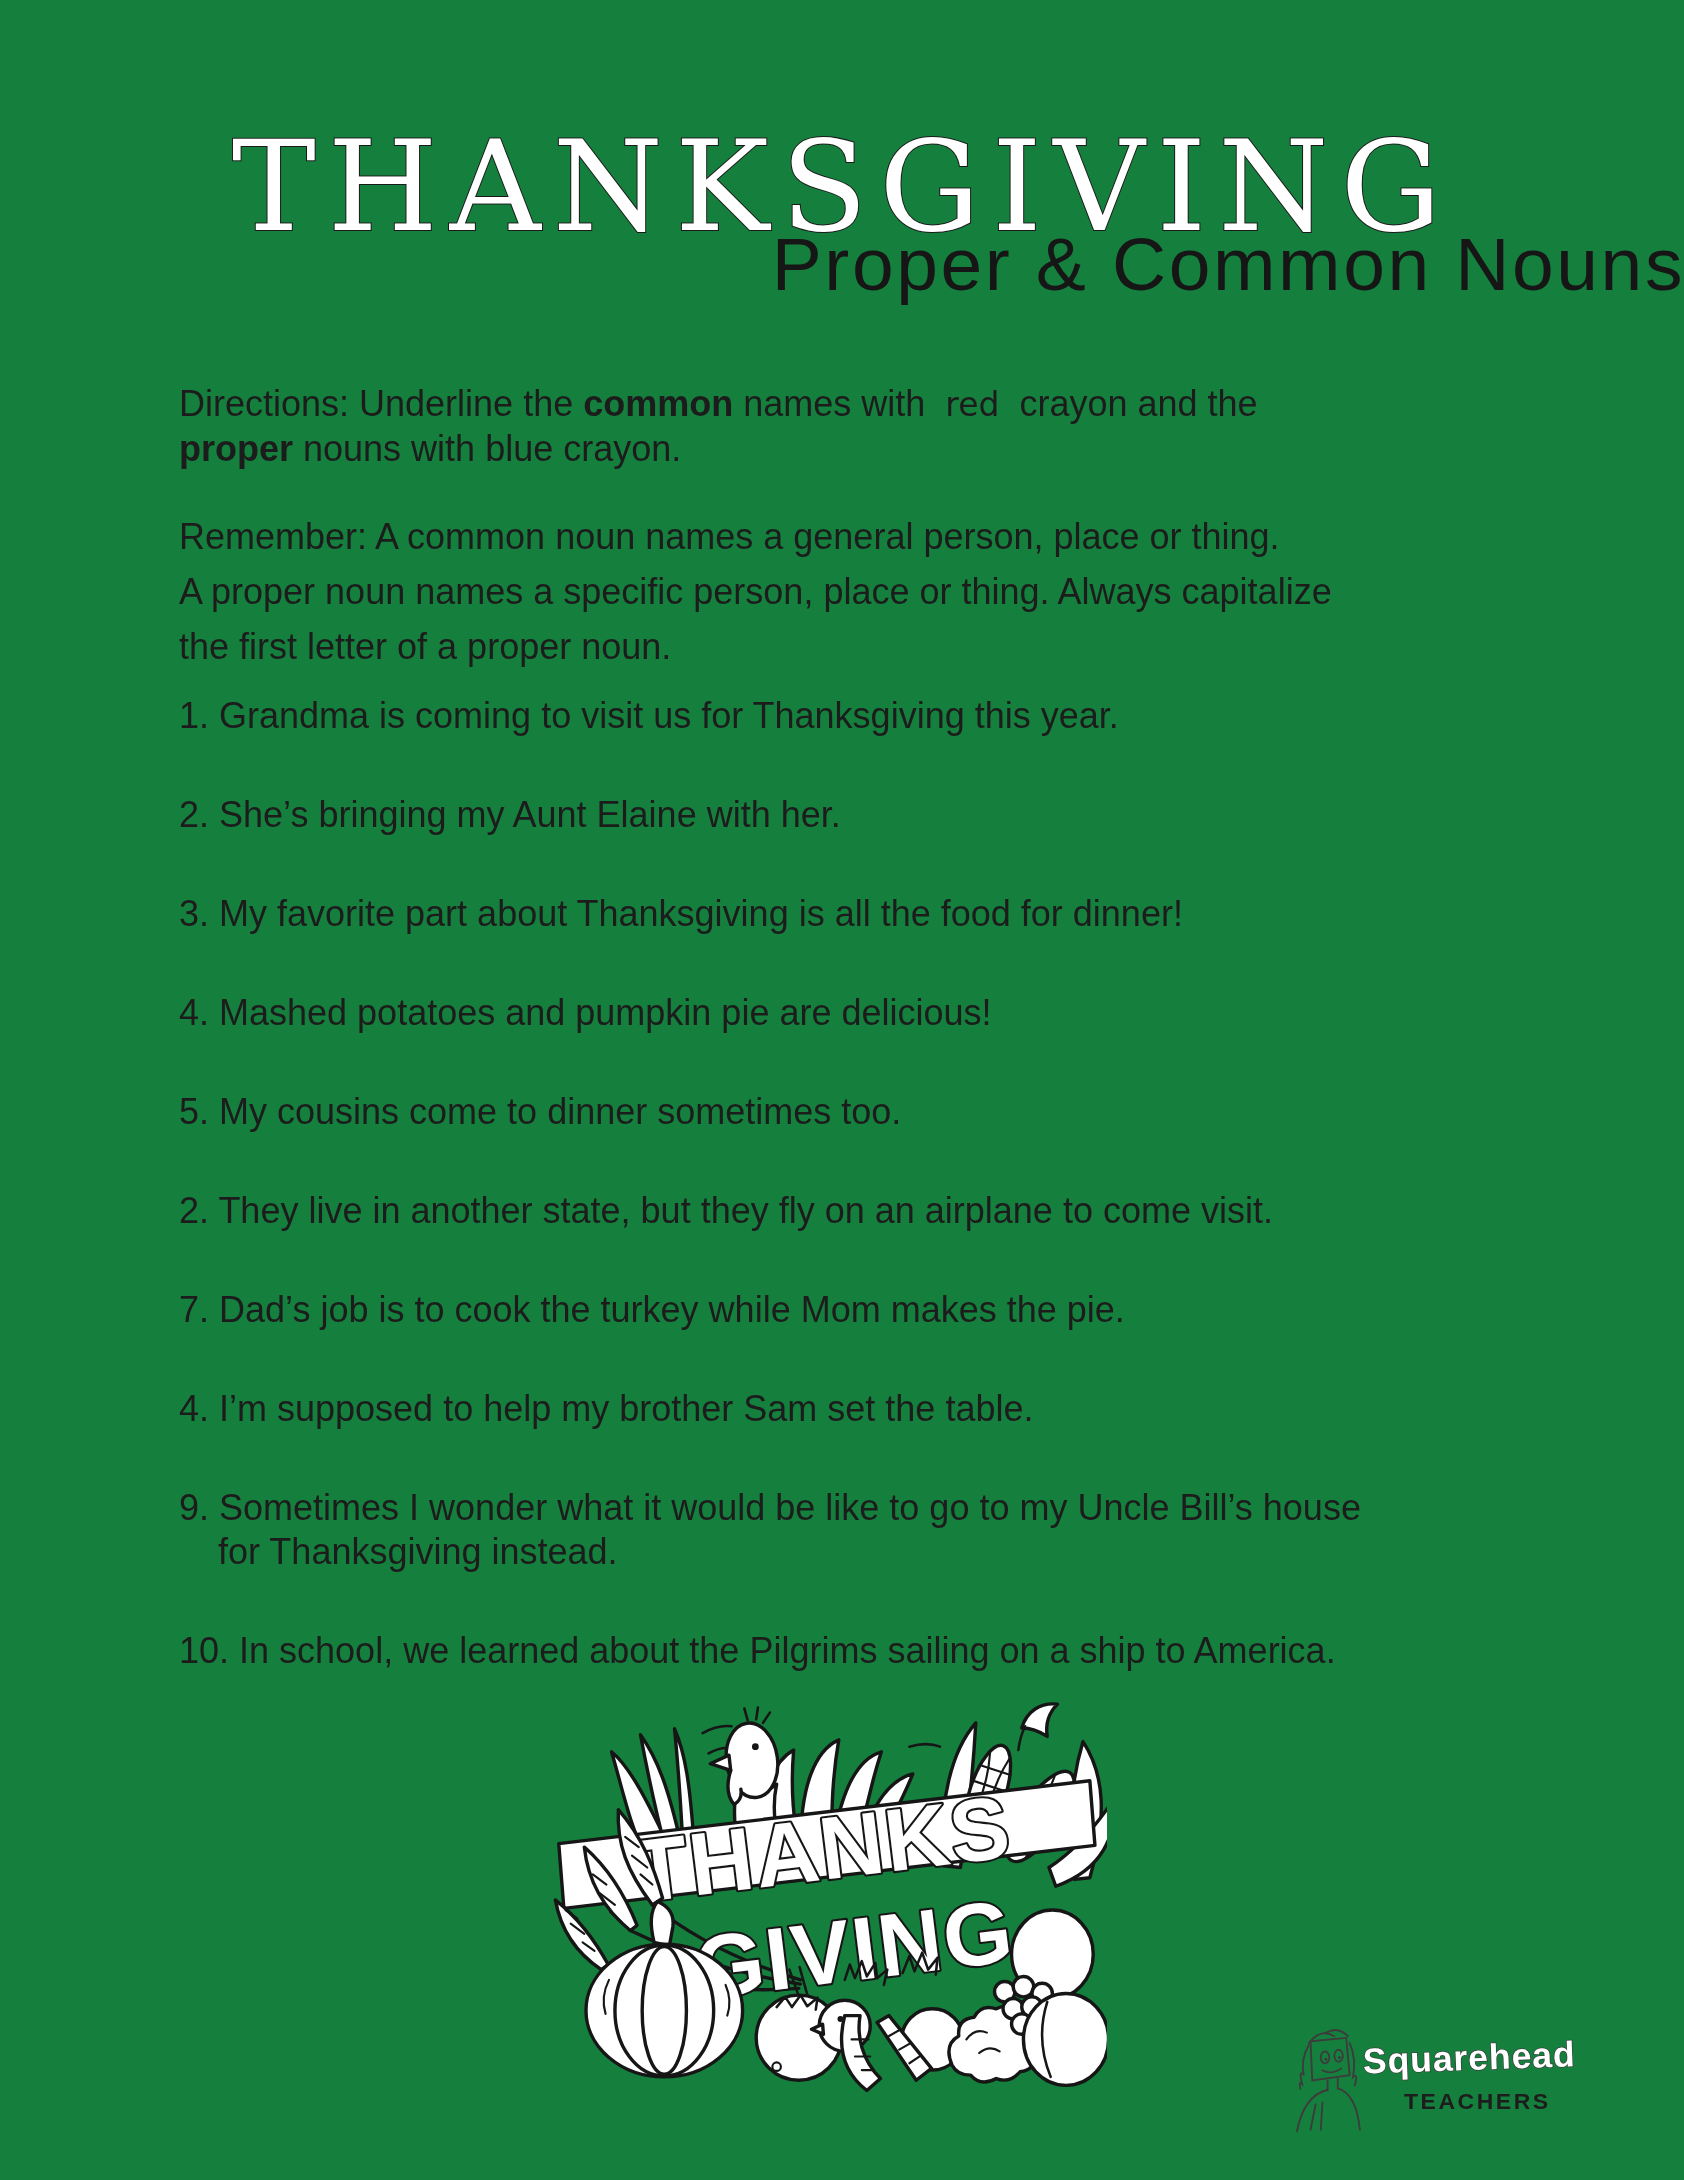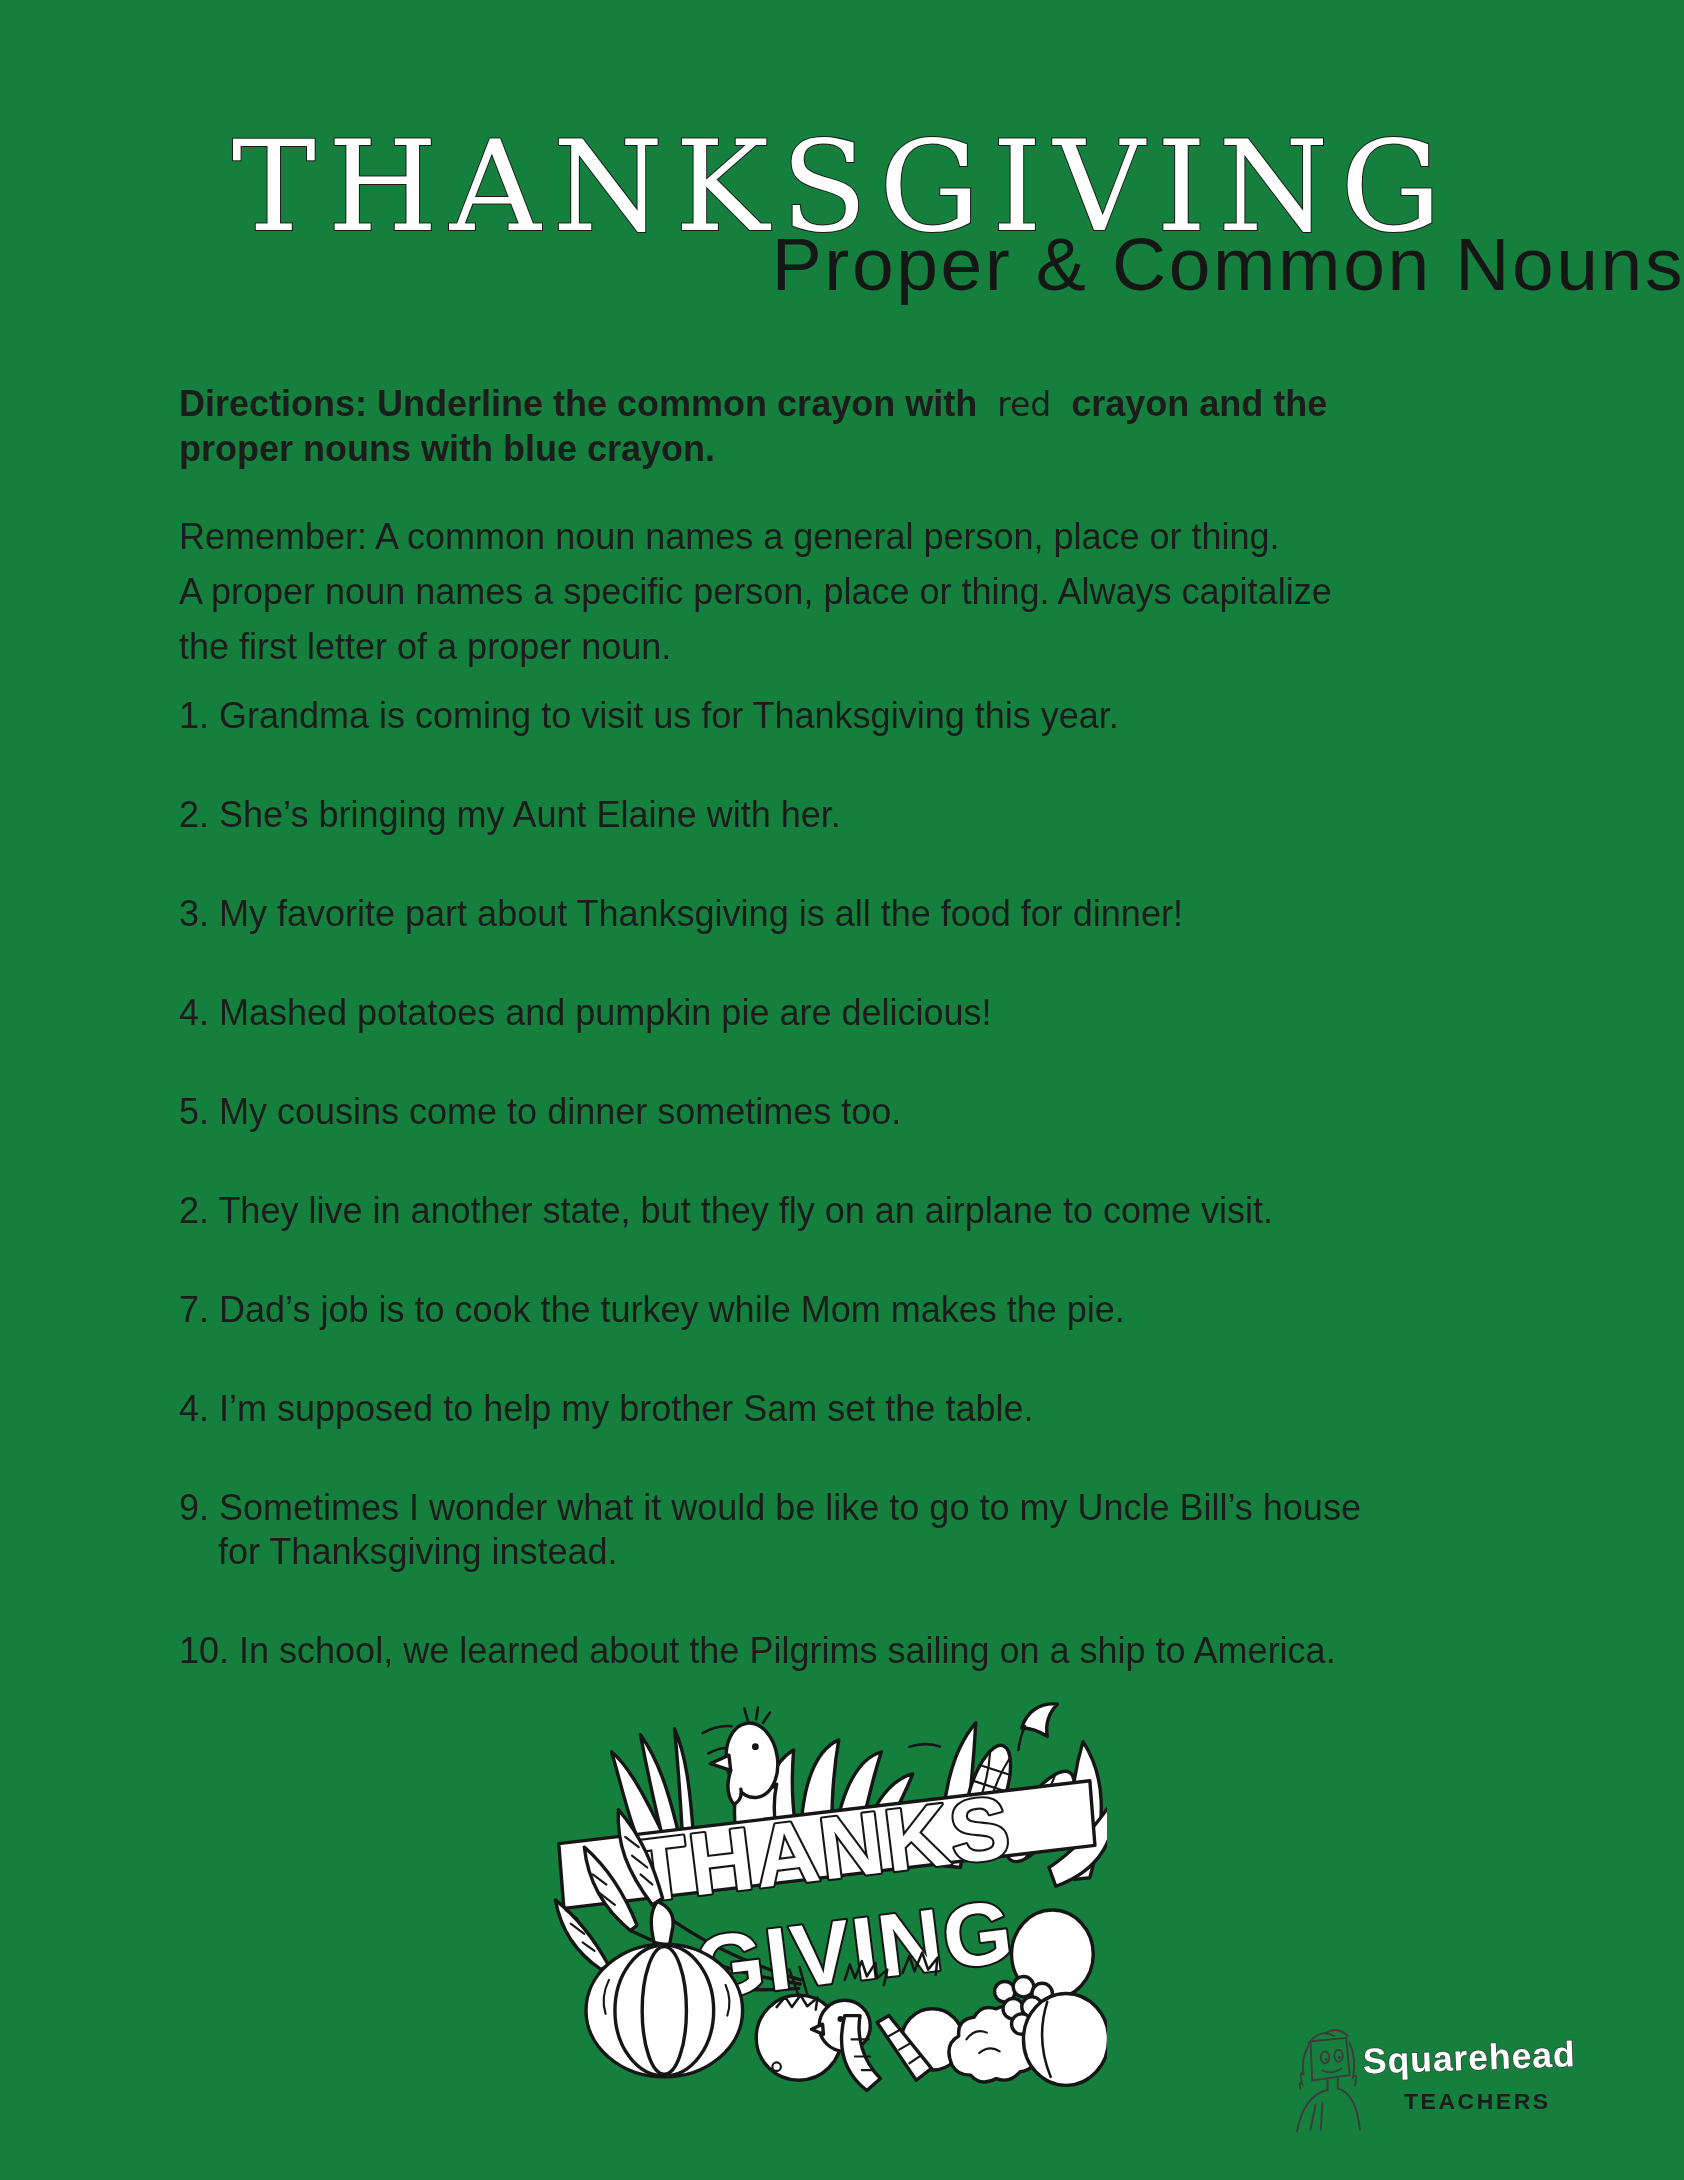--- a/index.html
+++ b/index.html
@@ -13,21 +13,21 @@
   }
   .title-svg{position:absolute;left:0;top:95px;width:1685px;height:162px;}
   .subtitle{
     position:absolute;left:0;top:221px;width:100%;
     text-align:right;font-size:75px;font-weight:400;letter-spacing:2.6px;color:#161616;
   }
   .directions{
     position:absolute;left:179px;top:382px;width:1380px;
     font-size:36px;line-height:44px;white-space:pre-wrap;
   }
-  .seg-normal{font-weight:700;margin-top:6px;}
+  .seg-normal{font-weight:400;margin-top:6px;}
   .seg-bold{font-weight:700;margin-top:42px;}
   .seg-alt{font-family:"DejaVu Sans",sans-serif;font-size:33px;}
   .remember{
     position:absolute;left:179px;top:509px;width:1397px;
     font-size:36px;line-height:55px;white-space:pre-line;
   }
   .sentences{
     position:absolute;left:179px;top:684px;width:1397px;
     font-size:36px;line-height:44px;margin-top:10px;
   }
@@ -41,21 +41,21 @@
 <body>
 
 <div class="page">
 
   <svg class="title-svg" viewBox="0 0 1978 190" xmlns="http://www.w3.org/2000/svg">
     <text x="989" y="158" text-anchor="middle" font-family="DejaVu Serif, serif" font-size="148" letter-spacing="14" fill="#ffffff" stroke="#1a1a1a" stroke-width="2.4" paint-order="stroke">THANKSGIVING</text>
   </svg>
 
   <div class="subtitle">Proper &amp; Common Nouns</div>
 
-  <div class="directions"><span class="seg-normal">Directions: Underline the </span><span class="seg-bold">common</span><span class="seg-normal"> crayon with  </span><span class="seg-alt">red</span><span class="seg-normal">  crayon and the
+  <div class="directions"><span class="seg-normal">Directions: Underline the </span><span class="seg-bold">common</span><span class="seg-normal"> names with  </span><span class="seg-alt">red</span><span class="seg-normal">  crayon and the
 </span><span class="seg-bold">proper</span><span class="seg-normal"> nouns with blue crayon.</span></div>
 
   <div class="remember">Remember: A common noun names a general person, place or thing.
 A proper noun names a specific person, place or thing. Always capitalize
 the first letter of a proper noun.</div>
 
   <div class="sentences" id="sentence-list">
       <div class="sentence">
         <div class="s-line">1. Grandma is coming to visit us for Thanksgiving this year.</div>
       </div>

